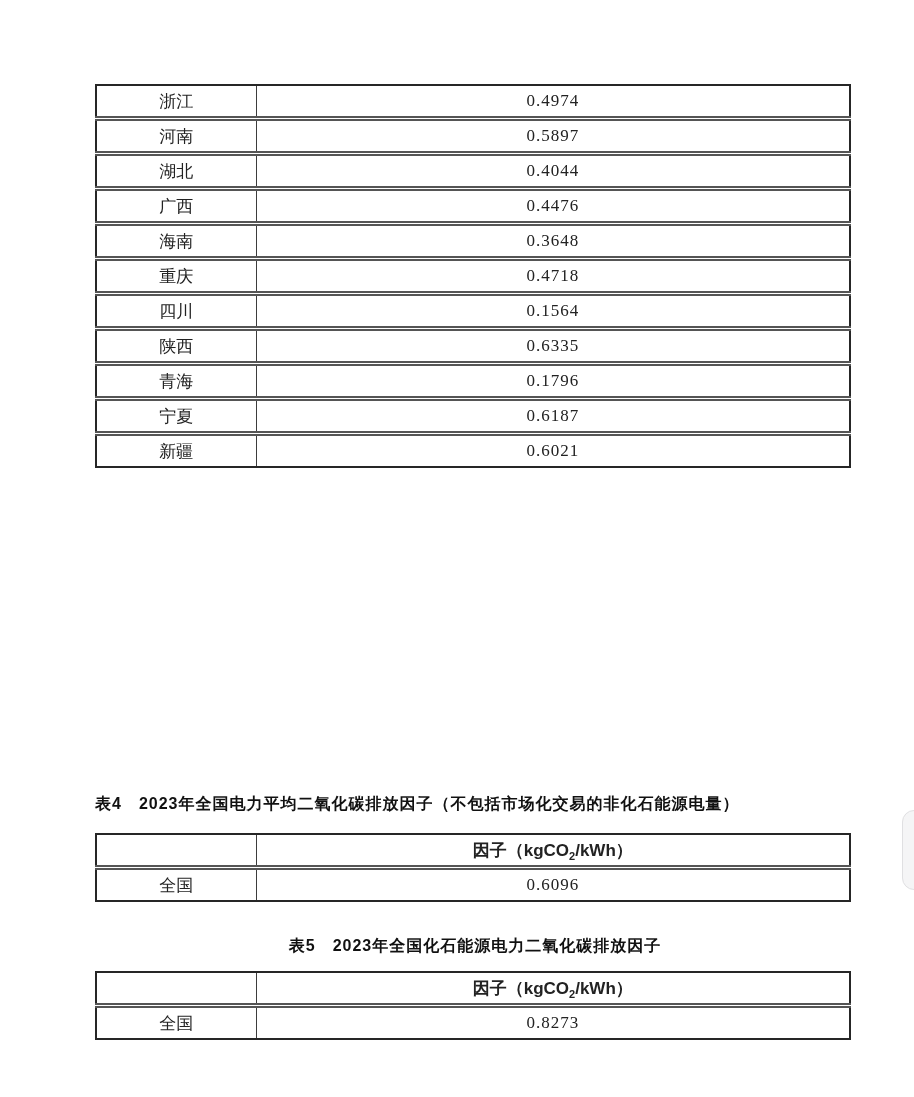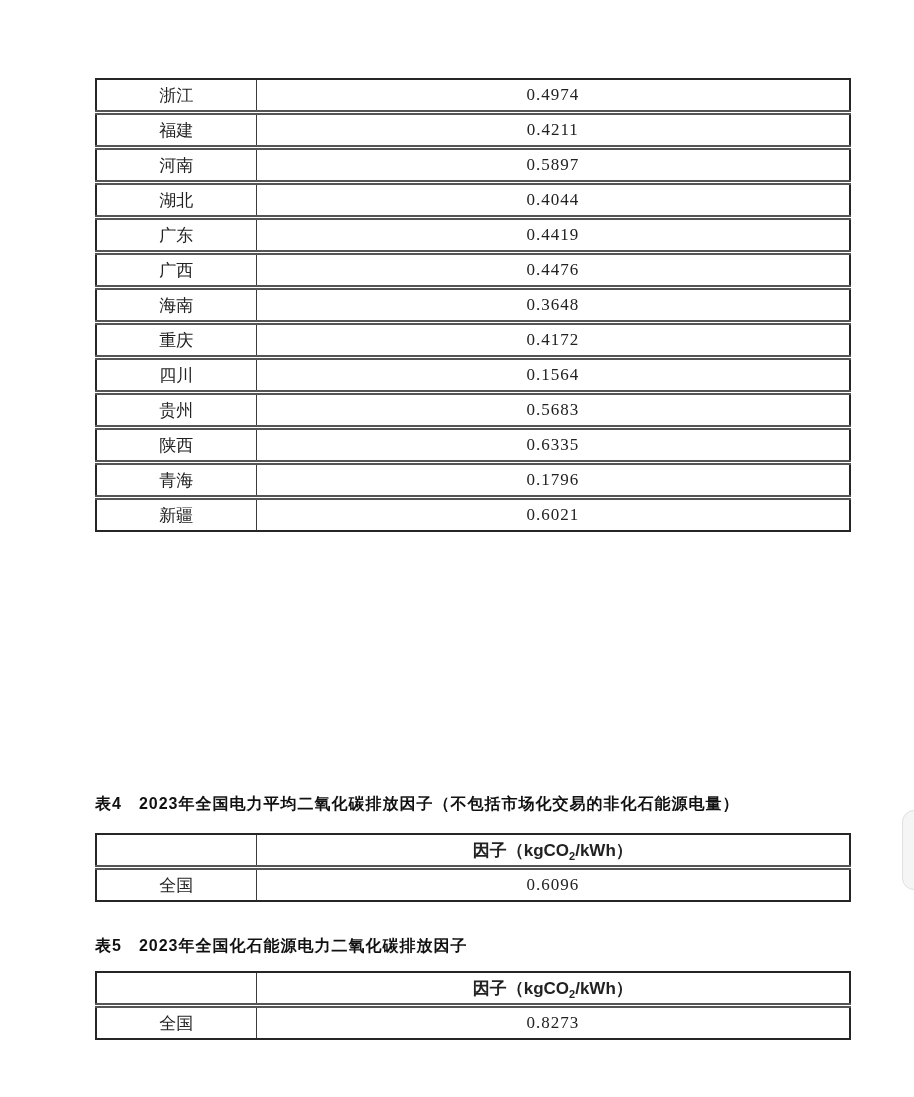--- a/index.html
+++ b/index.html
@@ -56,39 +56,39 @@
     font-family: "Liberation Sans", "DejaVu Sans", sans-serif;
     font-weight: 700;
     font-size: 16px;
     color: #1a1a1a;
   }
   .factor-header sub {
     font-size: 11px;
     line-height: 0;
   }
 
-  #province-table { position: absolute; left: 95px; top: 78px; }
+  #province-table { position: absolute; left: 95px; top: 84px; }
   #table4        { position: absolute; left: 95px; top: 833px; }
   #table5        { position: absolute; left: 95px; top: 971px; }
 
   
   .table-caption {
     position: absolute;
     left: 95px;
     width: 760px;
     font-family: "Liberation Sans", "DejaVu Sans", sans-serif;
     font-weight: 700;
     font-size: 16px;
     line-height: 26px;
     color: #111111;
     letter-spacing: 1px;
     white-space: nowrap;
   }
   #caption-table4 { top: 791px; text-align: left; }
-  #caption-table5 { top: 933px; text-align: left; }
+  #caption-table5 { top: 933px; text-align: center; }
 
   
   .scrollbar-thumb {
     position: absolute;
     right: -12px;
     top: 810px;
     width: 24px;
     height: 80px;
     border-radius: 12px;
     background: #f5f5f6;
@@ -106,62 +106,54 @@
       <col class="region-col">
       <col>
     </colgroup>
     <tbody>
 
     <tr>
         <td class="region-cell">浙江</td>
         <td class="value-cell">0.4974</td>
       </tr>
         <tr>
-        <td class="region-cell">福建</td>
-        <td class="value-cell">0.4211</td>
-      </tr>
-        <tr>
         <td class="region-cell">河南</td>
         <td class="value-cell">0.5897</td>
       </tr>
         <tr>
         <td class="region-cell">湖北</td>
         <td class="value-cell">0.4044</td>
       </tr>
         <tr>
-        <td class="region-cell">广东</td>
-        <td class="value-cell">0.4419</td>
-      </tr>
-        <tr>
         <td class="region-cell">广西</td>
         <td class="value-cell">0.4476</td>
       </tr>
         <tr>
         <td class="region-cell">海南</td>
         <td class="value-cell">0.3648</td>
       </tr>
         <tr>
         <td class="region-cell">重庆</td>
-        <td class="value-cell">0.4172</td>
+        <td class="value-cell">0.4718</td>
       </tr>
         <tr>
         <td class="region-cell">四川</td>
         <td class="value-cell">0.1564</td>
       </tr>
         <tr>
-        <td class="region-cell">贵州</td>
-        <td class="value-cell">0.5683</td>
-      </tr>
-        <tr>
         <td class="region-cell">陕西</td>
         <td class="value-cell">0.6335</td>
       </tr>
         <tr>
         <td class="region-cell">青海</td>
         <td class="value-cell">0.1796</td>
+      </tr>
+        <tr>
+        <td class="region-cell">宁夏</td>
+        <td class="value-cell">0.6187</td>
       </tr>
         <tr>
         <td class="region-cell">新疆</td>
         <td class="value-cell">0.6021</td>
       </tr>
       </tbody>
   </table>
 
   <div class="table-caption" id="caption-table4">表4　2023年全国电力平均二氧化碳排放因子（不包括市场化交易的非化石能源电量）</div>
 

